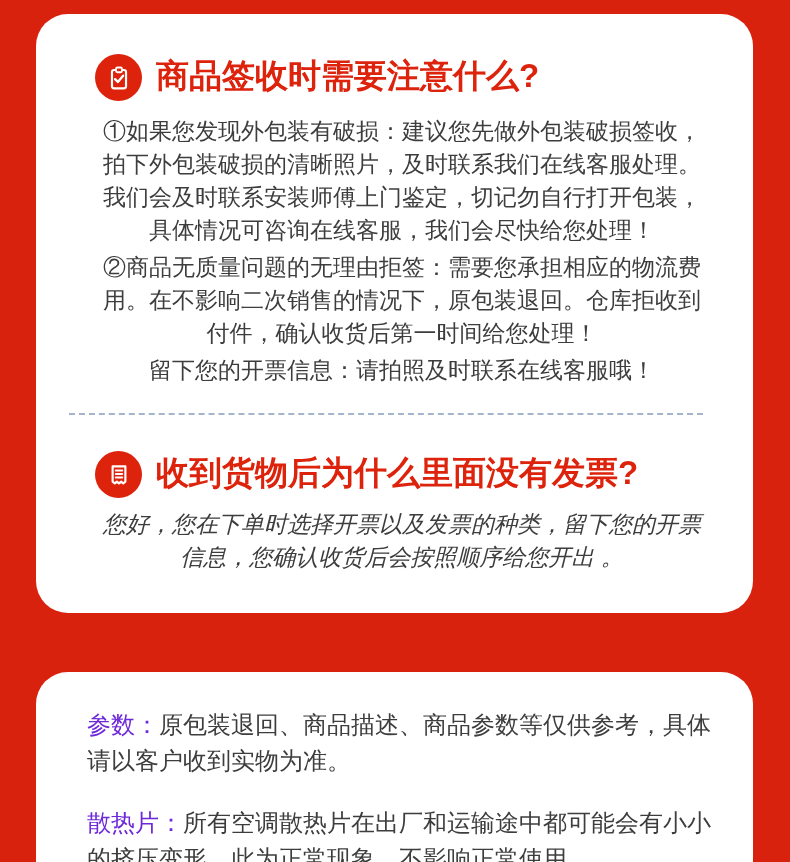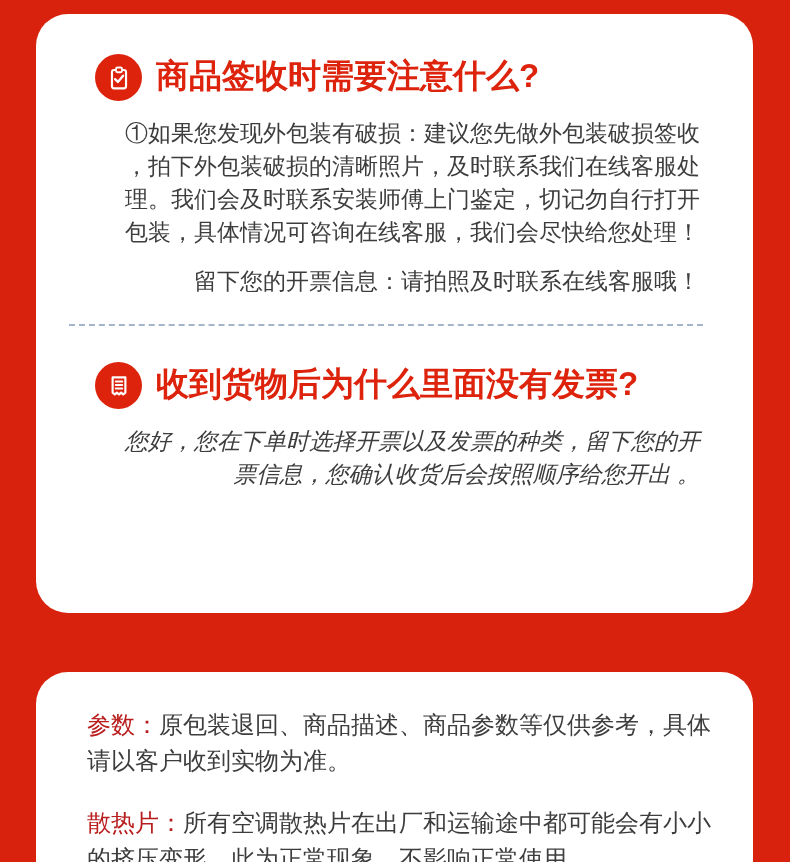--- a/index.html
+++ b/index.html
@@ -47,45 +47,45 @@
   }
   .faq-title {
     font-size: 33px;
     font-weight: bold;
     color: #dd230c;
     margin: 0;
     white-space: nowrap;
   }
   .faq-body { margin-top: 14px; }
   .faq-body p {
-    margin: 16px;
+    margin: 4px;
     font-size: 23px;
     line-height: 33px;
     color: #3d3d3d;
     word-break: break-all;
     line-break: anywhere;
-    text-align: right;
+    text-align: center;
   }
   .divider {
     border: none;
     border-top: 2px dashed #a3b4cb;
     margin: 26px 13px 0 -19px;
     height: 0;
   }
   .section-invoice .heading-row { margin-top: 36px; }
   .section-invoice .faq-body { margin-top: 10px; font-style: italic; }
   .note {
     margin: 0 0 26px 0;
     font-size: 24px;
     line-height: 36px;
     color: #3d3d3d;
     word-break: break-all;
     text-align: left;
   }
-  .note-label { color: #b91c1c; }
+  .note-label { color: #6d28d9; }
 </style>
 </head>
 <body>
 
 <div>
 
   <div class="card faq-card">
 
     <section class="section-signing">
       <div class="heading-row">
@@ -93,20 +93,21 @@
           <svg width="30" height="30" viewBox="0 0 32 32" aria-hidden="true">
             <rect x="8.5" y="7.5" width="15" height="19.5" rx="2.2" fill="none" stroke="#ffffff" stroke-width="2.3"></rect>
             <rect x="12.8" y="4.8" width="6.4" height="5" rx="1.6" fill="#dd230c" stroke="#ffffff" stroke-width="2"></rect>
             <path d="M11.8 17.2 l3 3 l5.6 -6.6" fill="none" stroke="#ffffff" stroke-width="2.5" stroke-linecap="round" stroke-linejoin="round"></path>
           </svg>
         </span>
         <h2 class="faq-title">商品签收时需要注意什么?</h2>
       </div>
       <div class="faq-body">
         <p>①如果您发现外包装有破损：建议您先做外包装破损签收，拍下外包装破损的清晰照片，及时联系我们在线客服处理。我们会及时联系安装师傅上门鉴定，切记勿自行打开包装，具体情况可咨询在线客服，我们会尽快给您处理！</p>
+        <p>②商品无质量问题的无理由拒签：需要您承担相应的物流费用。在不影响二次销售的情况下，原包装退回。仓库拒收到付件，确认收货后第一时间给您处理！</p>
         <p>留下您的开票信息：请拍照及时联系在线客服哦！</p>
       </div>
     </section>
 
     <hr class="divider">
 
     <section class="section-invoice">
       <div class="heading-row">
         <span class="icon-circle">
           <svg width="30" height="30" viewBox="0 0 32 32" aria-hidden="true">

